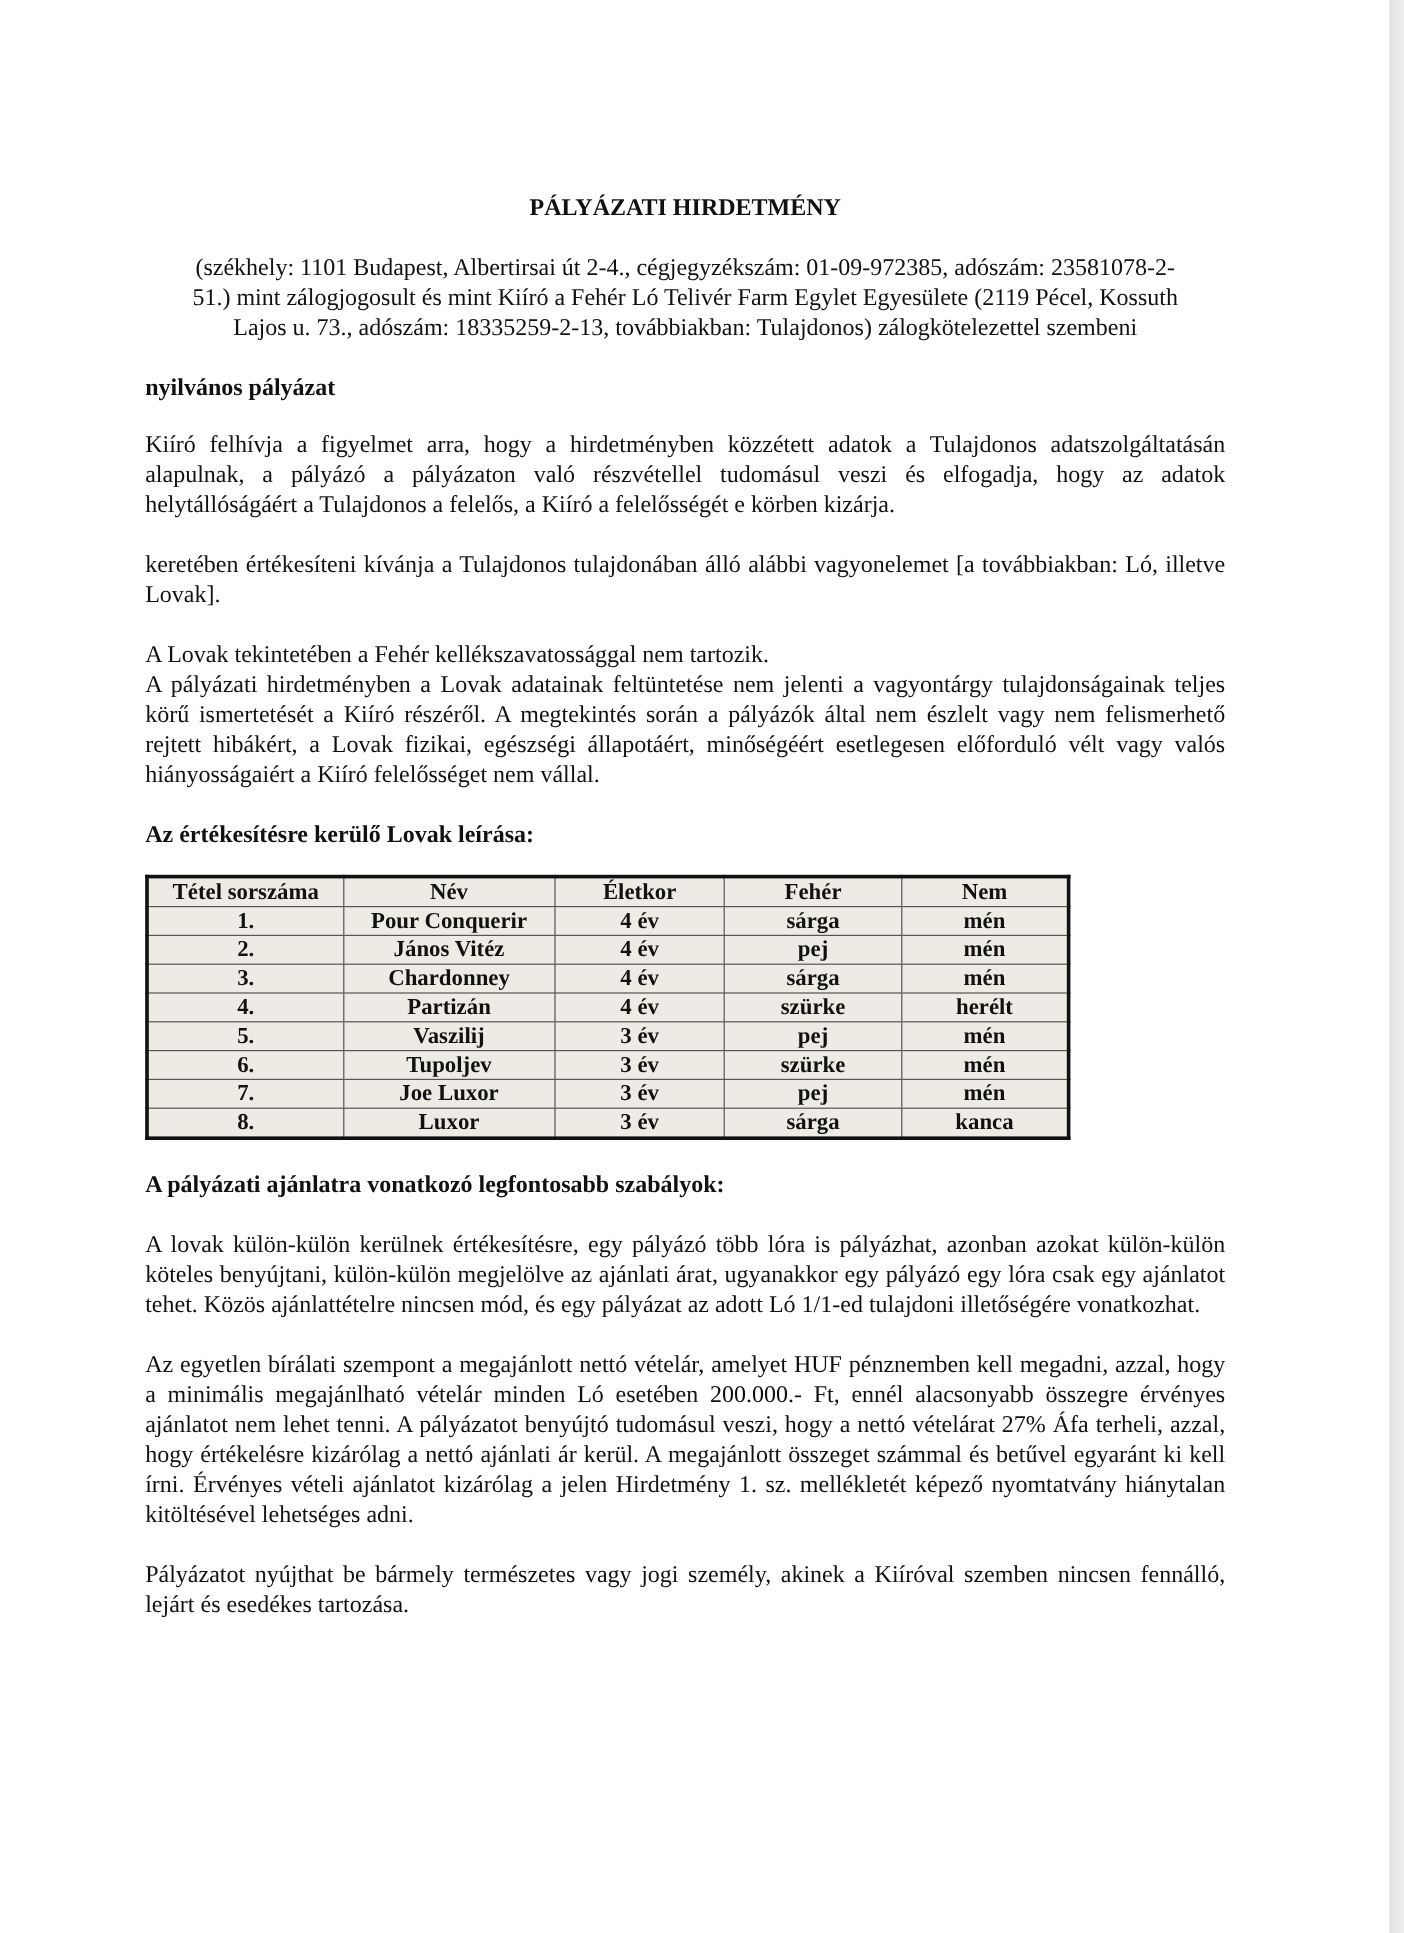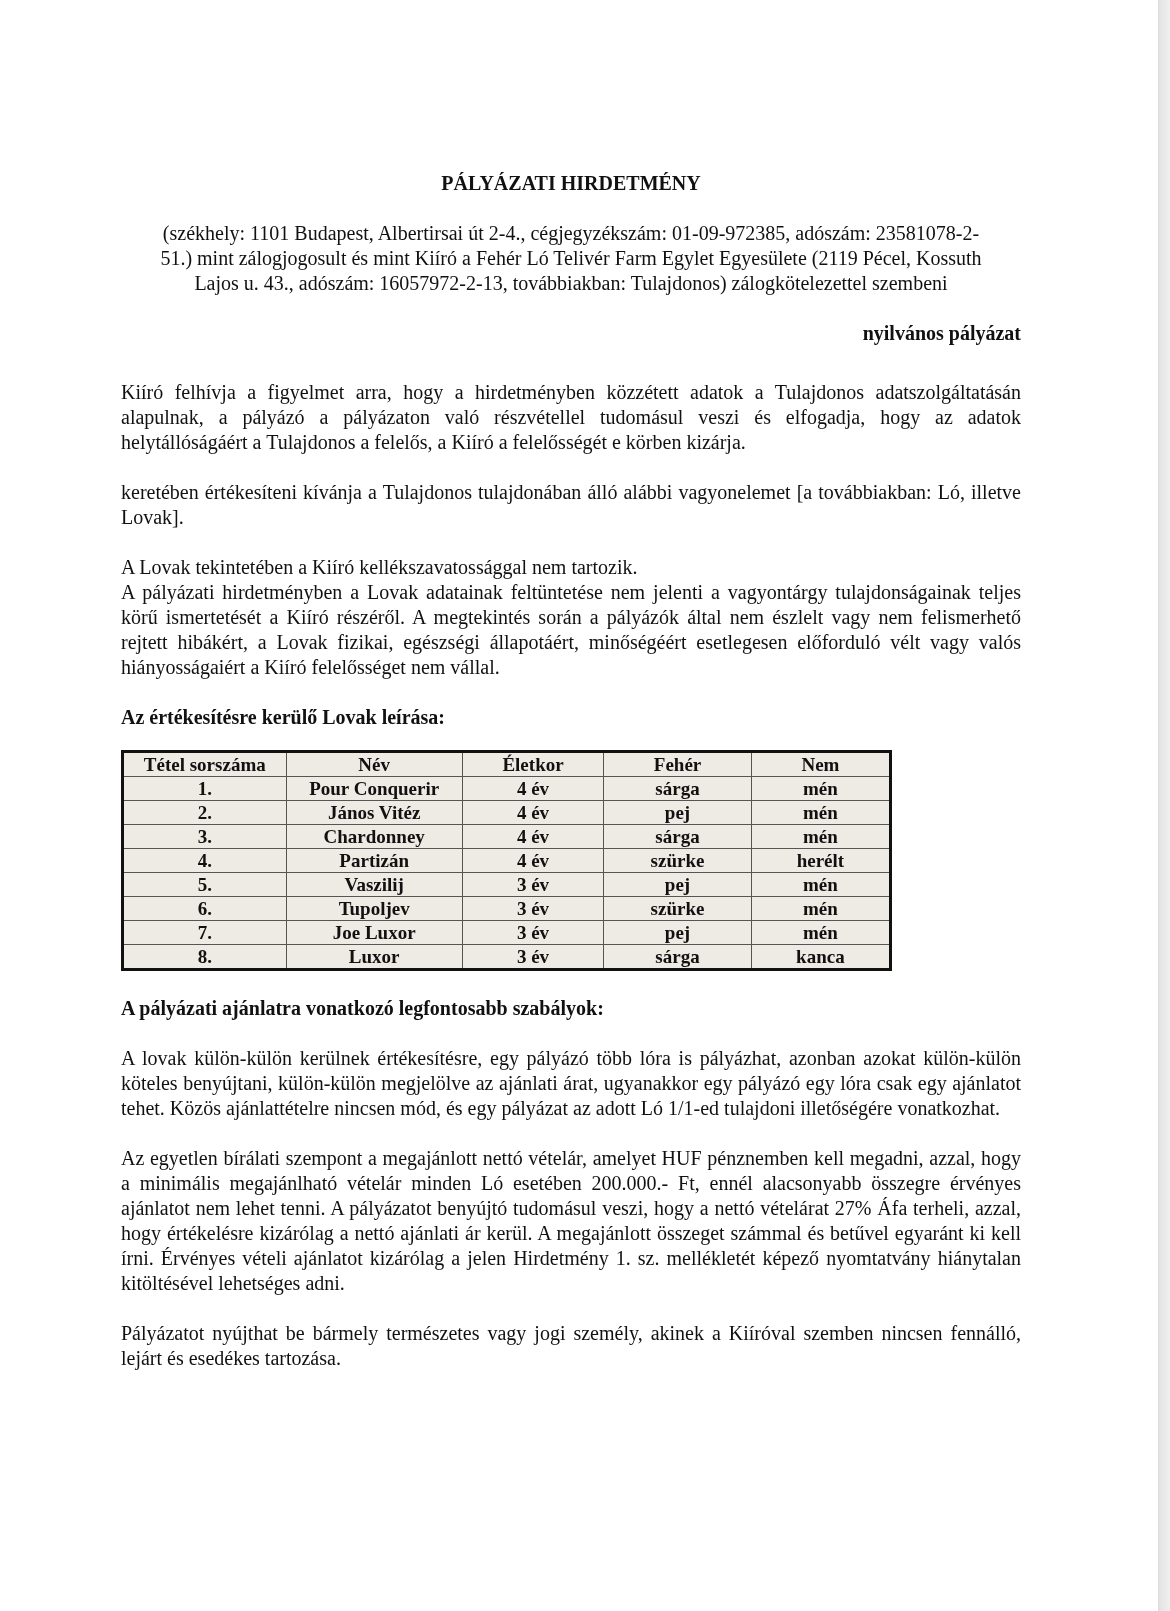--- a/index.html
+++ b/index.html
@@ -8,26 +8,26 @@
     font-family:"Liberation Serif", "DejaVu Serif", serif; color:#111;
   }
   .page {
     position:absolute; left:0; top:0; width:1158px; height:1611px; background:#fff;
   }
   .scrollbar {
     position:absolute; right:0; top:0; width:12px; height:1611px;
     background:linear-gradient(to right,#dcdcdc 0,#e6e6e6 3px,#efefef 100%);
   }
   .content {
-    position:absolute; left:121px; top:164px; width:900px;
+    position:absolute; left:121px; top:154px; width:900px;
     font-size:20px; line-height:25px;
   }
   .title { text-align:center; font-weight:bold; margin:7px 0 25px 0; }
   .center-block { text-align:center; margin:0 0 25px 0; }
-  .subtitle { text-align:right; font-weight:bold; margin:0 0 34px 0; }
+  .subtitle { text-align:left; font-weight:bold; margin:0 0 23px 0; }
   p { margin:0 0 25px 0; text-align:justify; }
   .p-tight { margin-bottom:0; }
   .heading { font-weight:bold; margin:0 0 20px 0; }
   table.horses {
     border-collapse:collapse; width:771px; margin:0 0 25px 0;
     border:3px solid #111; background:#eeebe4; font-weight:bold;
     font-size:19px; line-height:23px;
   }
   table.horses th, table.horses td {
     border:1px solid #555; text-align:center; padding:0 4px; vertical-align:middle;
@@ -39,28 +39,28 @@
 </head>
 <body>
 
 <div class="page">
   <div class="content">
     <div class="title">PÁLYÁZATI HIRDETMÉNY</div>
 
     <div class="center-block">
       <div>(székhely: 1101 Budapest, Albertirsai út 2-4., cégjegyzékszám: 01-09-972385, adószám: 23581078-2-</div>
       <div>51.) mint zálogjogosult és mint Kiíró a Fehér Ló Telivér Farm Egylet Egyesülete (2119 Pécel, Kossuth</div>
-      <div>Lajos u. 43., adószám: 16057972-2-13, továbbiakban: Tulajdonos) zálogkötelezettel szembeni</div>
+      <div>Lajos u. 73., adószám: 18335259-2-13, továbbiakban: Tulajdonos) zálogkötelezettel szembeni</div>
     </div>
 
     <div class="subtitle">nyilvános pályázat</div>
 
     <p>Kiíró felhívja a figyelmet arra, hogy a hirdetményben közzétett adatok a Tulajdonos adatszolgáltatásán alapulnak, a pályázó a pályázaton való részvétellel tudomásul veszi és elfogadja, hogy az adatok helytállóságáért a Tulajdonos a felelős, a Kiíró a felelősségét e körben kizárja.</p>
     <p>keretében értékesíteni kívánja a Tulajdonos tulajdonában álló alábbi vagyonelemet [a továbbiakban: Ló, illetve Lovak].</p>
-    <p class="p-tight">A Lovak tekintetében a Kiíró kellékszavatossággal nem tartozik.</p>
+    <p class="p-tight">A Lovak tekintetében a Fehér kellékszavatossággal nem tartozik.</p>
     <p>A pályázati hirdetményben a Lovak adatainak feltüntetése nem jelenti a vagyontárgy tulajdonságainak teljes körű ismertetését a Kiíró részéről. A megtekintés során a pályázók által nem észlelt vagy nem felismerhető rejtett hibákért, a Lovak fizikai, egészségi állapotáért, minőségéért esetlegesen előforduló vélt vagy valós hiányosságaiért a Kiíró felelősséget nem vállal.</p>
 
     <div class="heading">Az értékesítésre kerülő Lovak leírása:</div>
 
     <table class="horses">
       <thead>
         <tr>
           <th class="col1">Tétel sorszáma</th>
           <th class="col2">Név</th>
           <th class="col3">Életkor</th>

